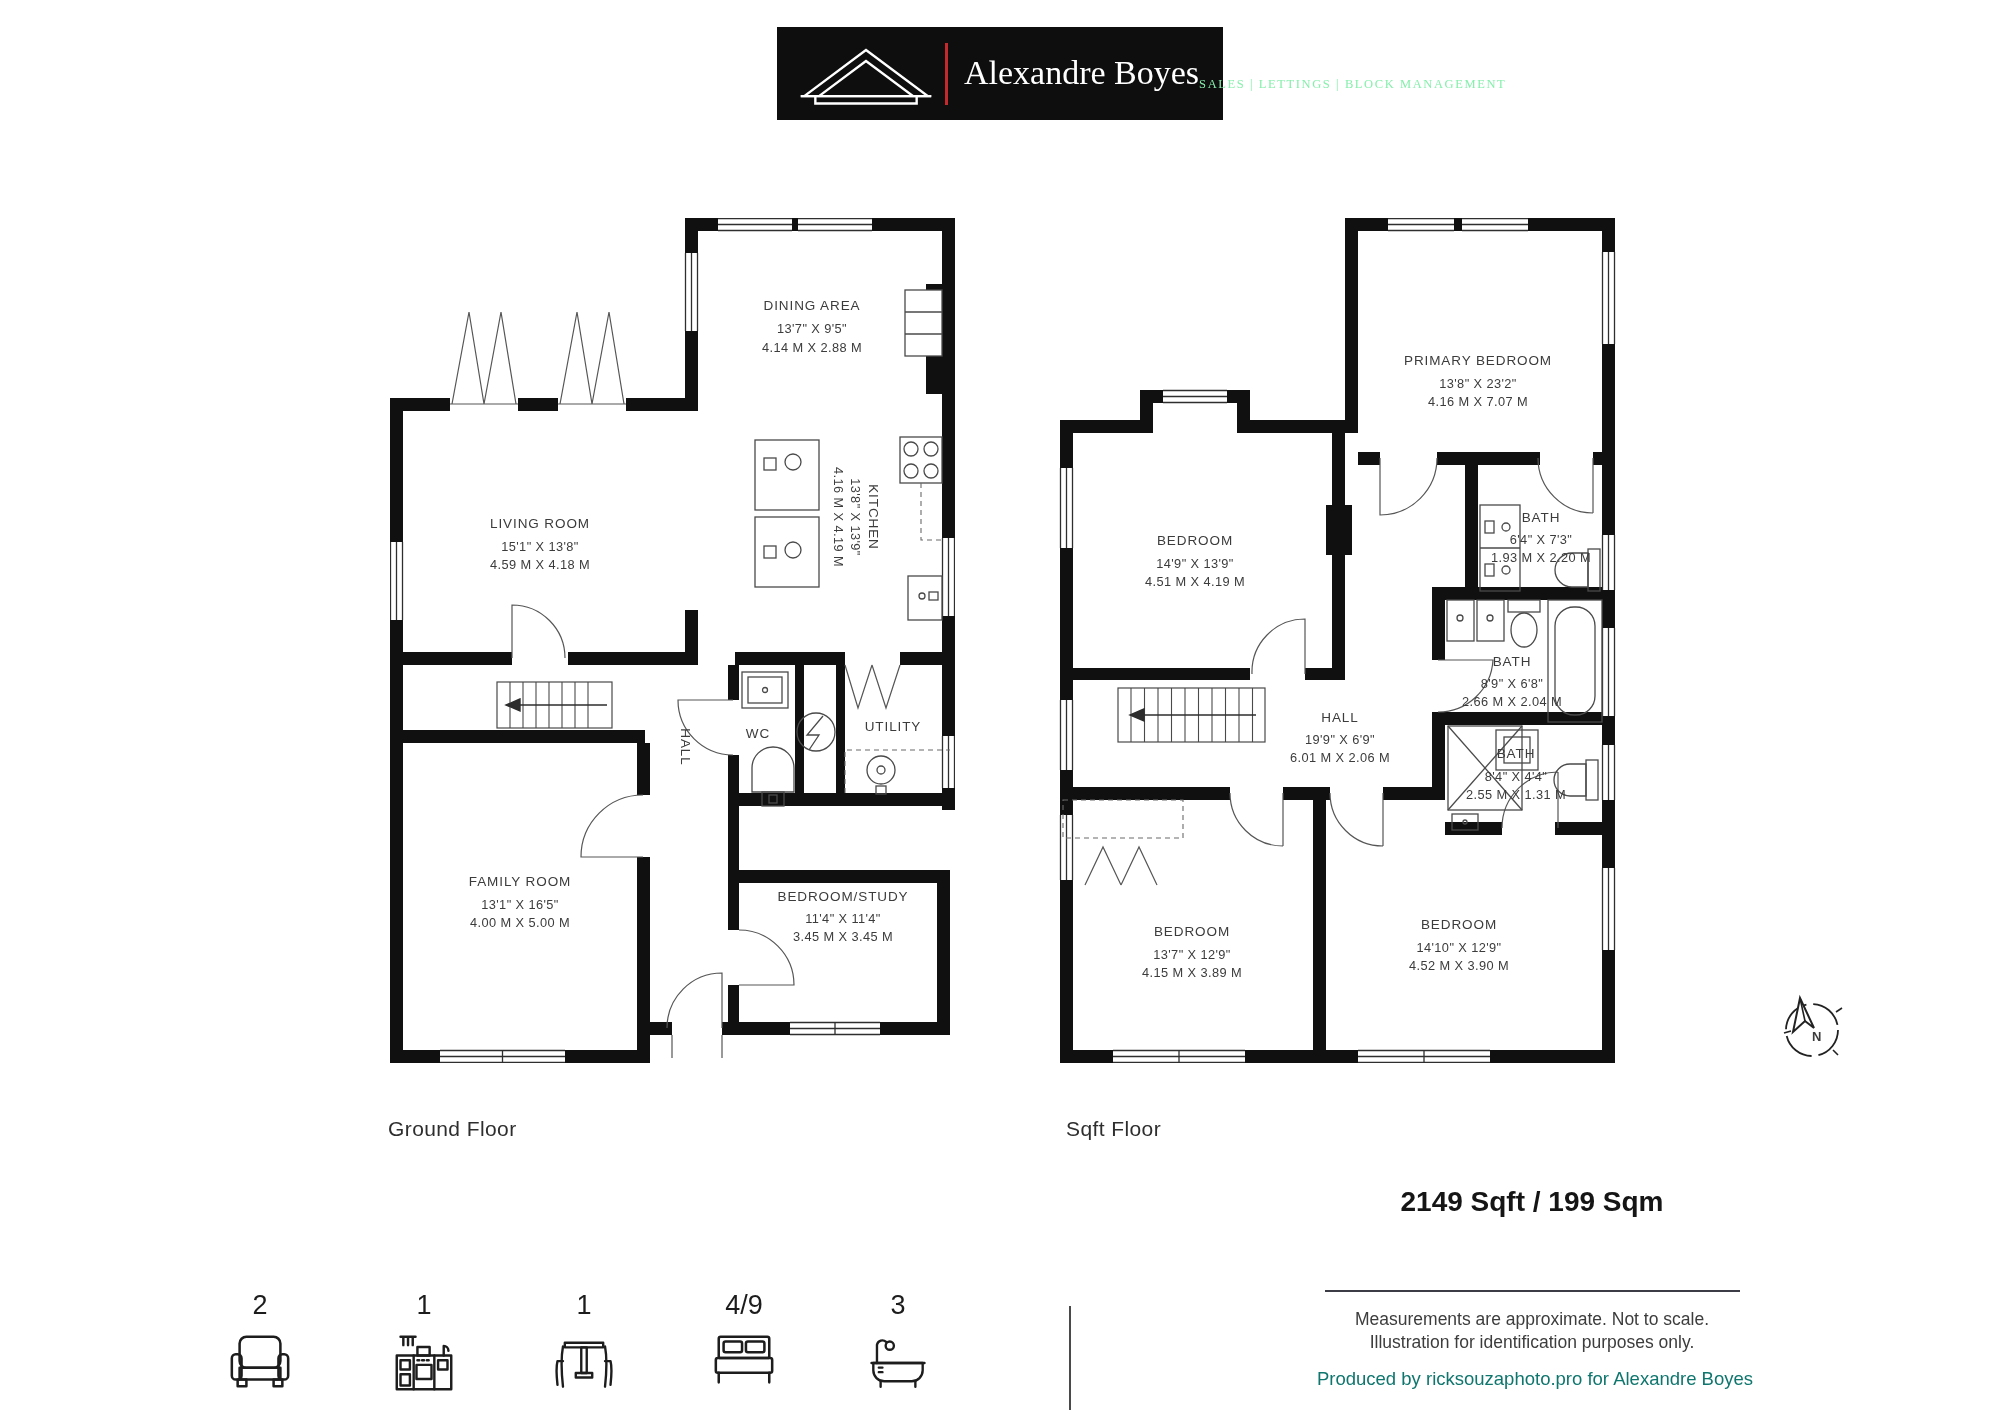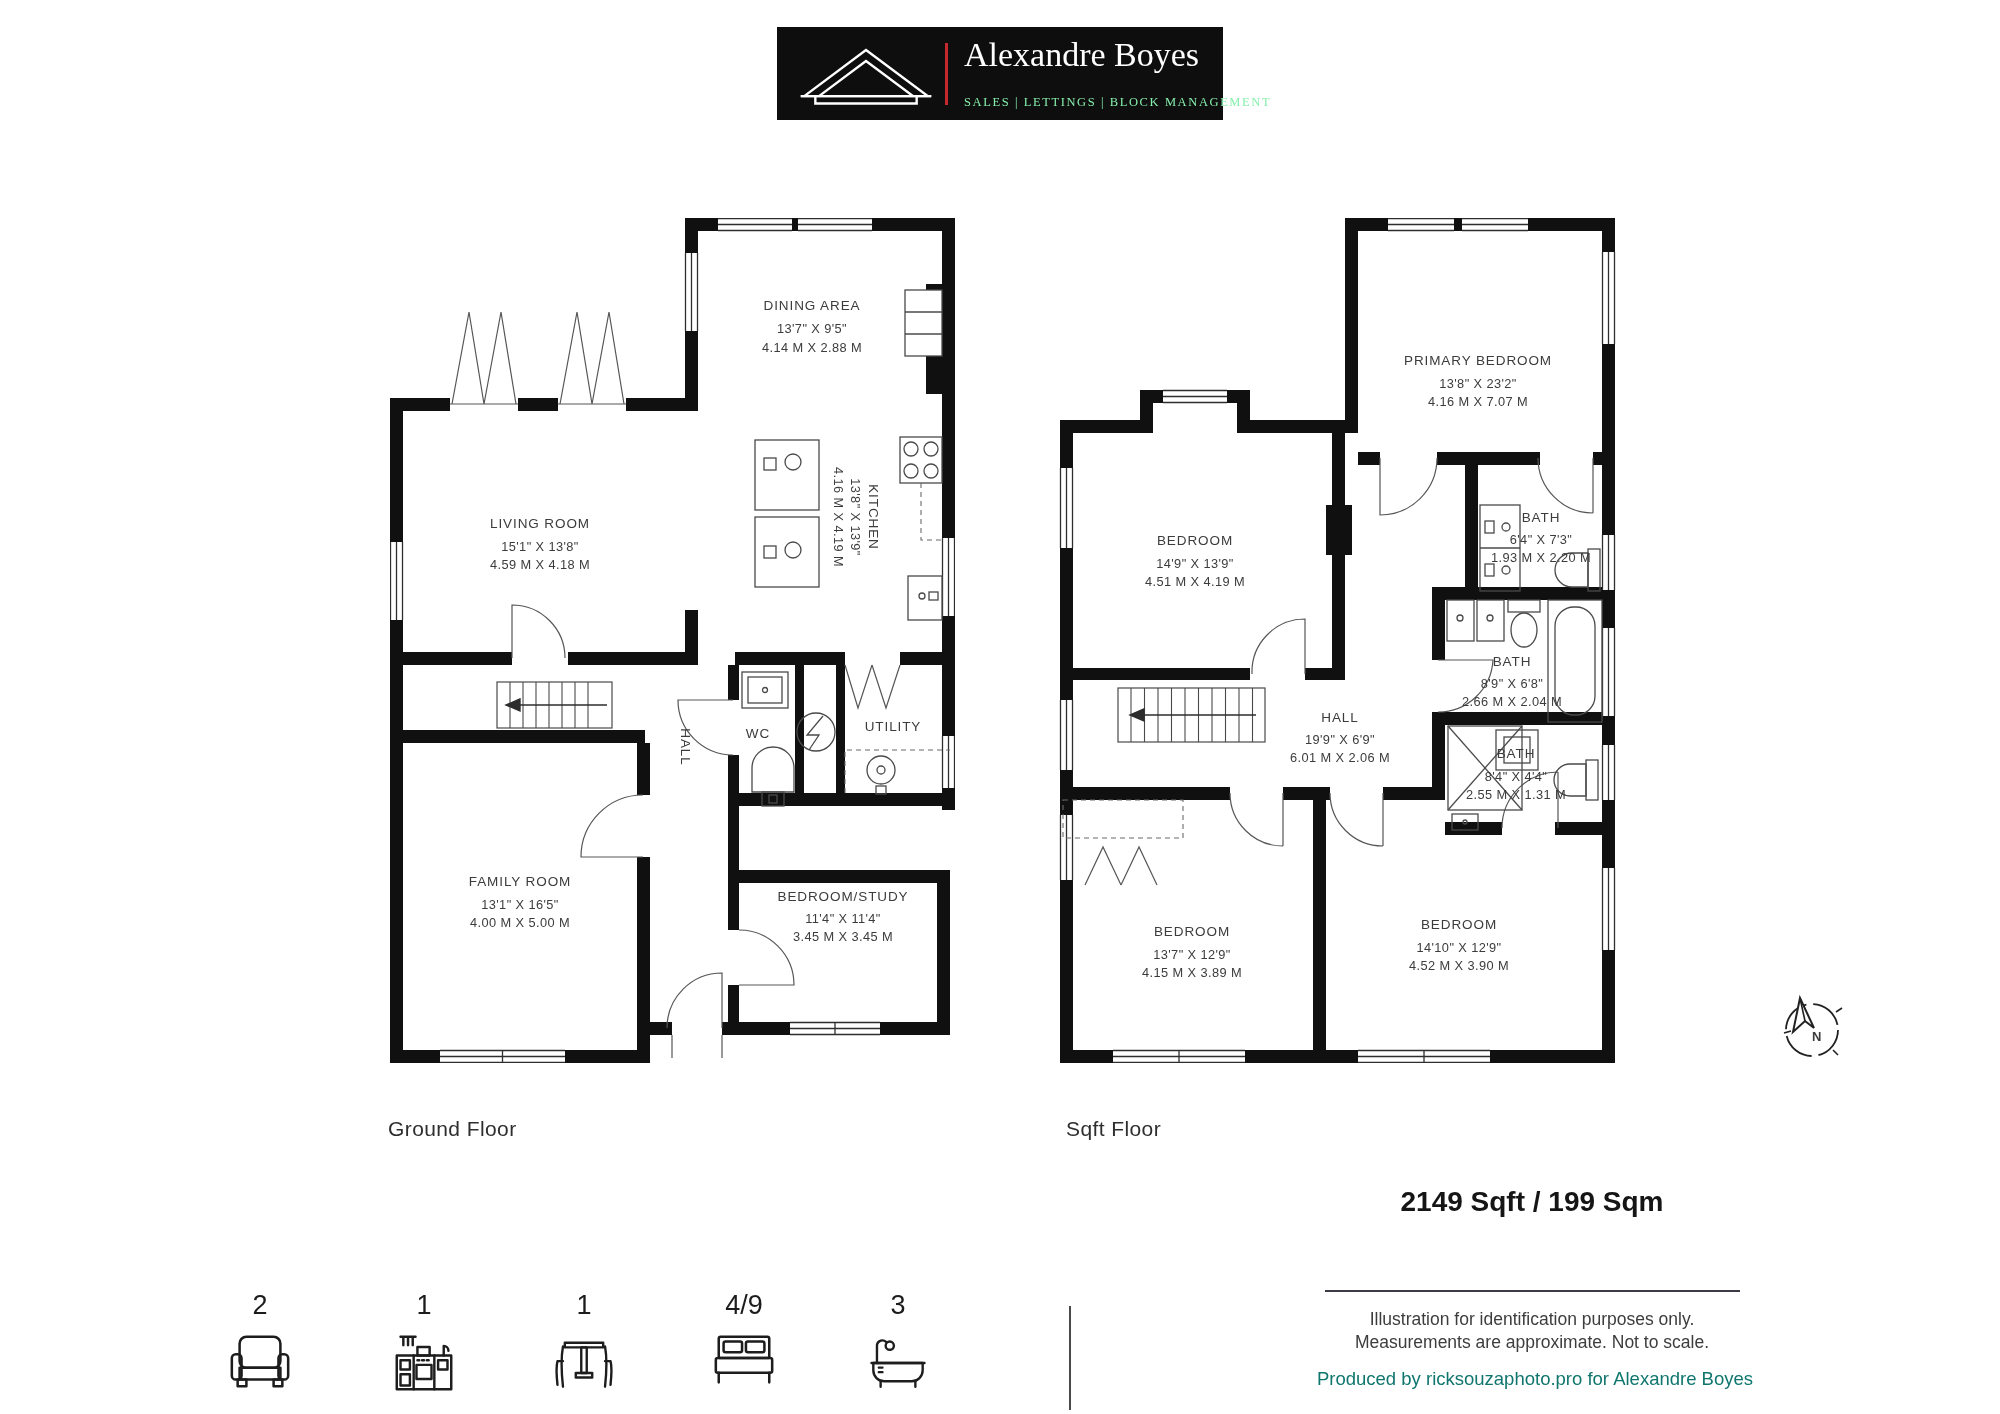--- a/index.html
+++ b/index.html
@@ -3,21 +3,21 @@
 <meta charset="utf-8">
 <style>
   html,body{margin:0;padding:0;background:#ffffff;}
   body{width:2000px;height:1414px;position:relative;overflow:hidden;
        font-family:"Liberation Sans", sans-serif;color:#3c3c3c;}
   .abs{position:absolute;}
   
   .logo{left:777px;top:27px;width:446px;height:93px;background:#0e0e0e;display:flex;align-items:center;}
   .logo-roof{width:150px;height:70px;margin-left:14px;flex:0 0 auto;}
   .logo-rule{width:3px;height:62px;background:#c4292e;margin:0 16px 0 4px;flex:0 0 auto;}
-  .logo-txt{display:flex;flex-direction:column;justify-content:center;}
+  .logo-txt{display:flex;justify-content:center;}
   .brand{font-family:"Liberation Serif", serif;color:#fff;font-size:34px;line-height:36px;white-space:nowrap;}
   .tagline{font-family:"Liberation Serif", serif;color:#86efac;font-size:12.5px;letter-spacing:1.6px;margin-top:22px;white-space:nowrap;}
   
   svg text{font-family:"Liberation Sans", sans-serif;fill:#3c3c3c;}
   .w{fill:#101010;}
   .fx{fill:none;stroke:#4a4a4a;stroke-width:1.3;}
   .fxw{fill:#fff;stroke:#4a4a4a;stroke-width:1.3;}
   .door{fill:none;stroke:#565656;stroke-width:1.2;}
   .dash{fill:none;stroke:#6a6a6a;stroke-width:1.1;stroke-dasharray:5 4;}
   .stair{fill:#fff;stroke:#4a4a4a;stroke-width:1.2;}
@@ -421,22 +421,22 @@
 </svg>
 
 <div class="abs title">
 </div>
 
 <div class="abs area">
   <div>2149 Sqft / 199 Sqm</div>
 </div>
 <div class="abs hr"></div>
 <div class="abs disc">
+  <div>Measurements are approximate. Not to scale.</div>
   <div>Illustration for identification purposes only.</div>
-  <div>Measurements are approximate. Not to scale.</div>
 </div>
 <div class="abs credit">Produced by ricksouzaphoto.pro for Alexandre Boyes</div>
 <div class="abs vbar"></div>
 
 <div class="count" style="left:200px;top:1290px">
   <div class="num">2</div>
   <svg width="68" height="62" viewBox="0 0 70 62">
       <g class="ic">
     <rect x="14" y="4" width="42" height="32" rx="7"></rect>
     <rect x="6" y="22" width="10" height="26" rx="4"></rect>

